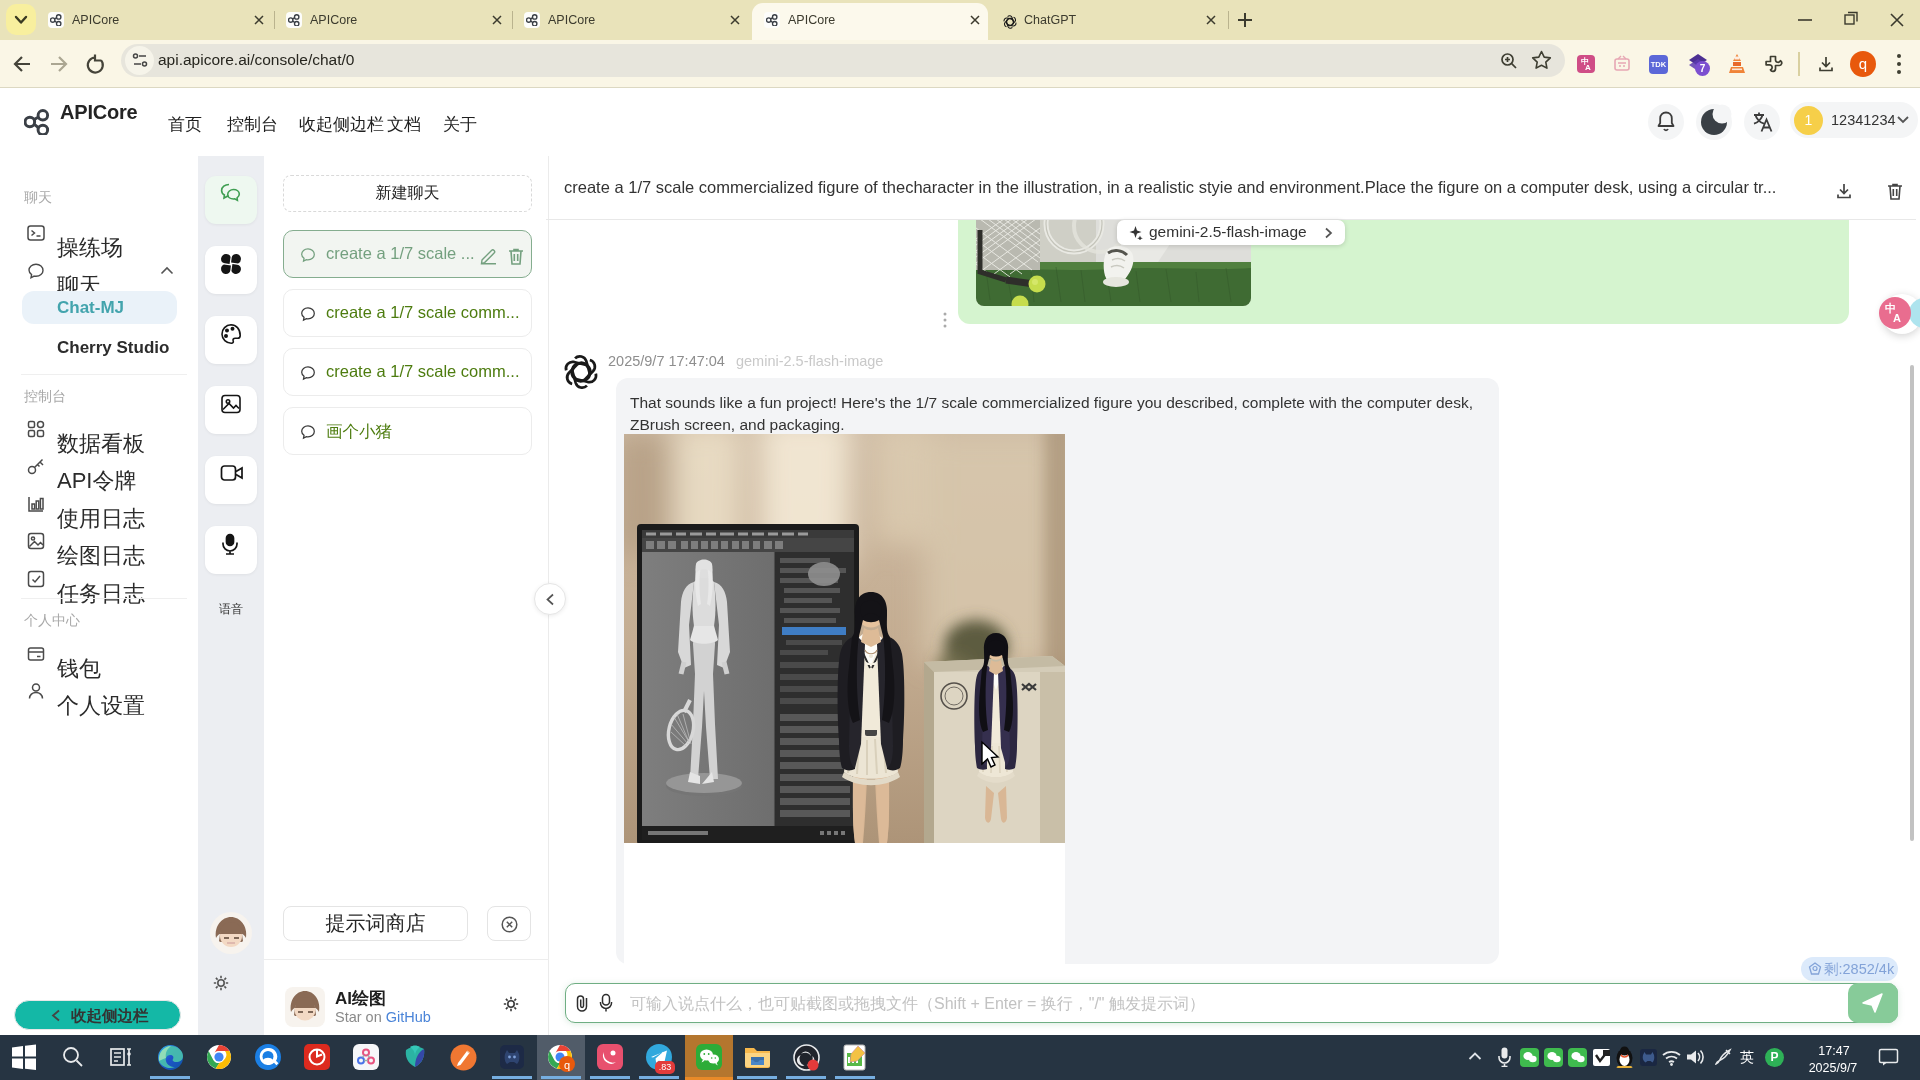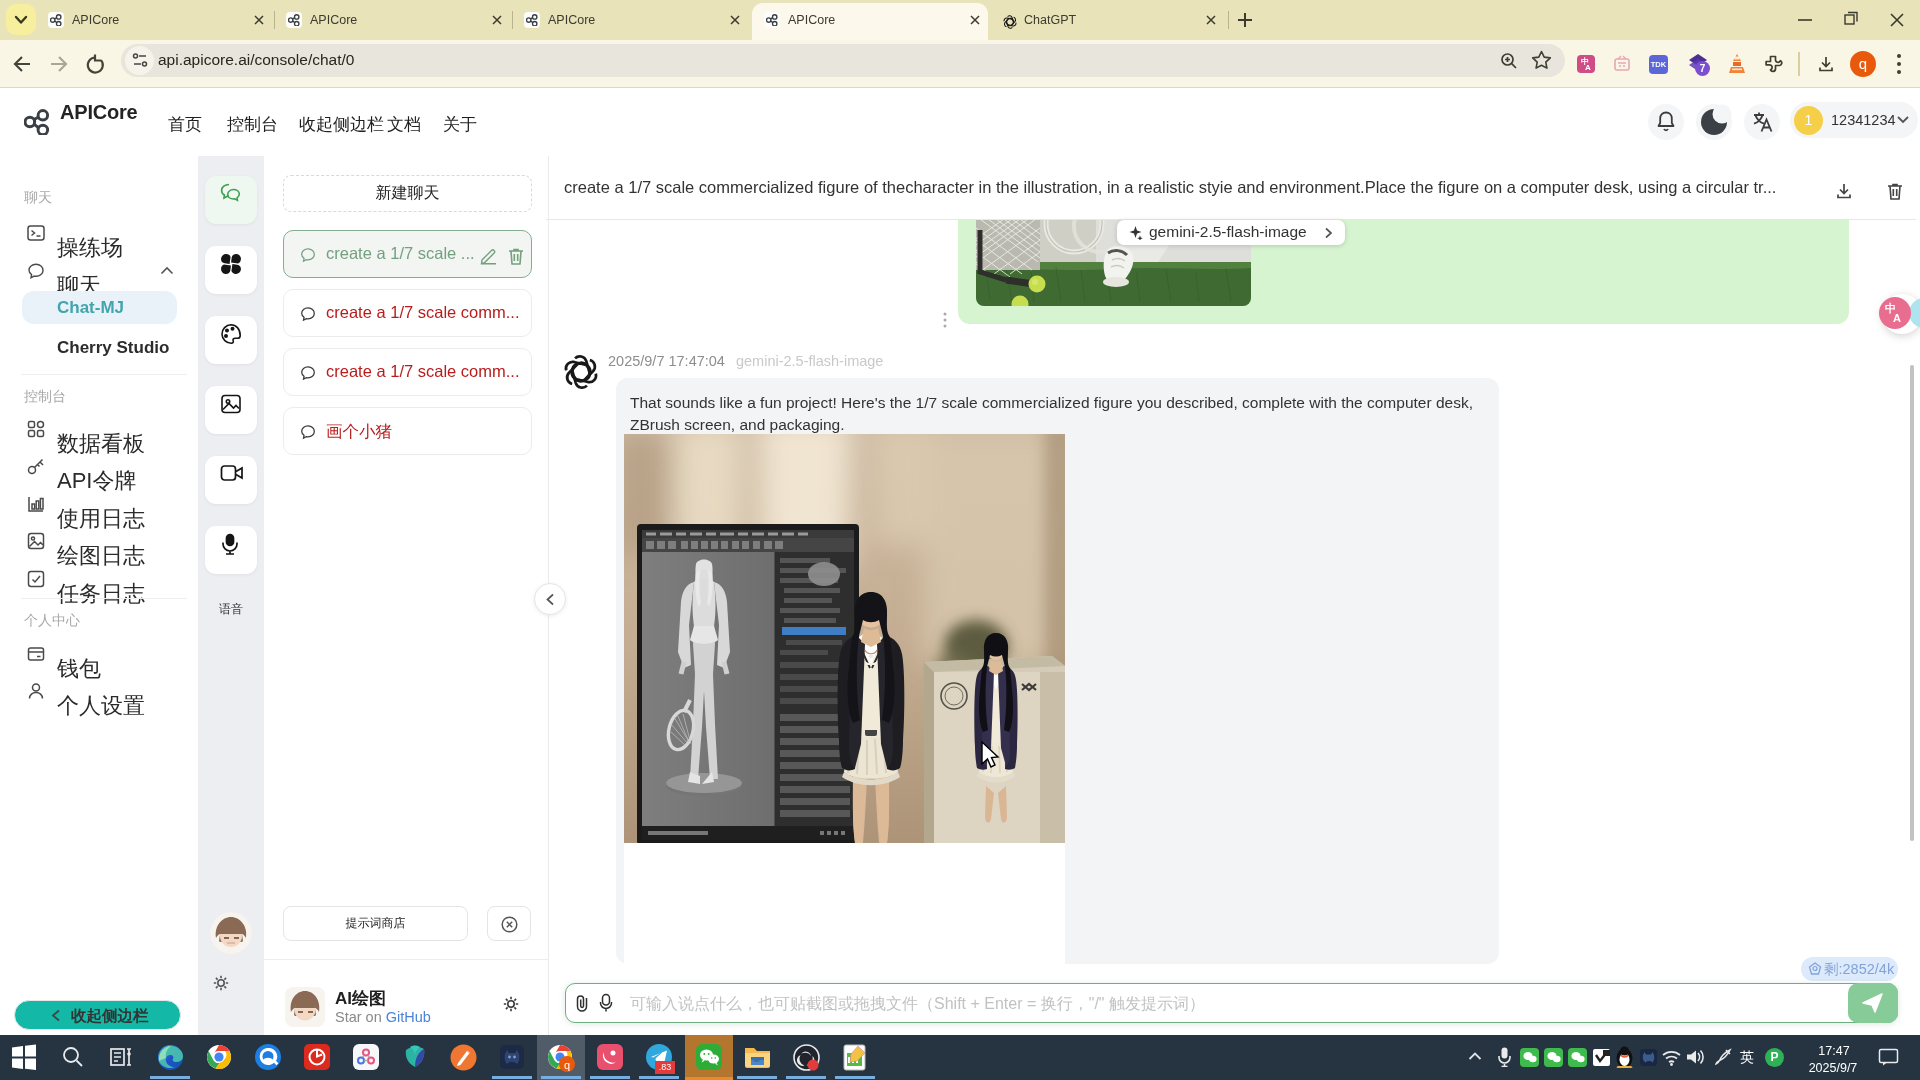--- a/index.html
+++ b/index.html
@@ -30,21 +30,21 @@
 .sitem { left:57px; font-size:22px; color:#2b2b2b;margin-top:8px; }
 .sic { left:26px; width:20px; height:20px; }
 .sdiv { left:21px; width:166px; height:1px; background:#efefef; }
 
 #rail { left:198px; top:68px; width:66px; height:879px; background:#eceef2; }
 .rcard { left:7px; width:52px; height:48px; border-radius:11px; background:#fff; box-shadow:0 1px 3px rgba(0,0,0,.06); text-align:center; }
 .rcard .lbl { position:absolute; left:0; right:0; top:30px; font-size:12px; color:#333;margin-top:45px; }
 .rcard svg { position:absolute; left:15px; top:7px; }
 
 .citem { left:283px; width:249px; height:48px; border-radius:10px; background:#fff; border:1px solid #ececec; }
-.citem .txt { position:absolute; left:42px; top:13px; font-size:16.5px; color:#b91c1c; white-space:nowrap; }
+.citem .txt { position:absolute; left:42px; top:13px; font-size:16.5px; color:#4d7c0f; white-space:nowrap; }
 .citem svg.cb { position:absolute; left:15px; top:15px; }
 
 #main { left:546px; top:68px; width:1370px; height:879px; }
 
 #taskbar { left:0; top:1035px; width:1920px; height:45px; background:#263442; }
 .tbu { top:41px; width:40px; height:3px; background:#76aee0; }
 .trayt { color:#fff; font-size:12.5px; }
 </style>
 </head>
 <body>
@@ -439,21 +439,21 @@
         <use href="#chatb"></use>
       </svg>
     <div class="txt">create a 1/7 scale comm...</div>
   </div>
   <div class="citem abs" style="top:319px">
     <svg class="cb" width="18" height="18" viewBox="-1 -1 20 20" stroke="#3a3a3a">
         <use href="#chatb"></use>
       </svg>
     <div class="txt">画个小猪</div>
   </div>
-  <div class="abs" style="left:283px;top:818px;width:185px;height:35px;border:1px solid #e4e4e4;border-radius:8px;background:#fff;text-align:center;line-height:33px;font-size:12px;color:#262626">提示词商店</div>
+  <div class="abs" style="left:283px;top:818px;width:185px;height:35px;border:1px solid #e4e4e4;border-radius:8px;background:#fff;text-align:center;line-height:33px;font-size:20px;color:#262626">提示词商店</div>
   <div class="abs" style="left:487px;top:818px;width:44px;height:35px;border:1px solid #e4e4e4;border-radius:8px;background:#fff">
     <svg class="abs" style="left:13px;top:9px" width="17" height="17">
         <circle cx="8.5" cy="8.5" r="7.3" fill="none" stroke="#555" stroke-width="1.5"></circle>
         <path d="M5.8 5.8 l5.4 5.4 M11.2 5.8 l-5.4 5.4" stroke="#555" stroke-width="1.5"></path>
       </svg>
   </div>
   <div class="abs" style="left:264px;top:871px;width:285px;height:1px;background:#ededed"></div>
   <div class="abs" style="left:285px;top:899px;width:40px;height:40px;border-radius:8px;overflow:hidden;background:#f7f3ee">
     <svg width="40" height="40">
         <path d="M6 25 C4 13 11 4 20 4 s16 9 14 21 c-1-2-3-4-4-4 l1 7 c-2 3-6-1-11-1 s-9 4-11 1 l1-7 c-1 0-3 2-4 4 z" fill="#8a6a55"></path>
@@ -856,21 +856,21 @@
   <svg class="abs" style="left:597px;top:9px" width="26" height="26">
       <rect width="26" height="26" rx="6" fill="#e8506e"></rect>
       <path d="M7 8 a8 8 0 0 0 12 10 a9 9 0 0 1 -12-10 z" fill="#fff"></path>
       <circle cx="16" cy="9" r="2.5" fill="#fff"></circle>
     </svg>
   <div class="abs tbu" style="left:639px"></div>
   <svg class="abs" style="left:646px;top:9px" width="26" height="26">
       <circle cx="13" cy="13" r="13" fill="#31a8dd"></circle>
       <path d="M5 13 L21 6.5 L18 20 l-5-3.5 -2.8 2.8 -.7-4.8 8-7 -10.5 6 z" fill="#fff"></path>
     </svg>
-  <div class="abs" style="left:655px;top:26px;width:20px;height:13px;border-radius:0;background:#e23b3b;color:#fff;font-size:9px;text-align:center;line-height:13px">.83</div>
+  <div class="abs" style="left:655px;top:26px;width:20px;height:13px;border-radius:5px;background:#e23b3b;color:#fff;font-size:9px;text-align:center;line-height:13px">.83</div>
   <div class="abs" style="left:685px;top:42px;width:48px;height:3px;background:#e88a28"></div>
   <svg class="abs" style="left:696px;top:9px" width="26" height="26">
       <rect width="26" height="26" rx="6" fill="#2dac38"></rect>
       <ellipse cx="10.5" cy="11" rx="6.5" ry="5.5" fill="#fff"></ellipse>
       <path d="M7 15.5 l-1.5 3 3-1.8" fill="#fff"></path>
       <ellipse cx="17.5" cy="15" rx="5.5" ry="4.6" fill="#fff"></ellipse>
       <path d="M20.5 18.8 l1.4 2.6 -2.8-1.6" fill="#fff"></path>
       <circle cx="8.3" cy="10" r=".9" fill="#2dac38"></circle>
       <circle cx="12.7" cy="10" r=".9" fill="#2dac38"></circle>
       <circle cx="15.7" cy="14" r=".8" fill="#2dac38"></circle>

